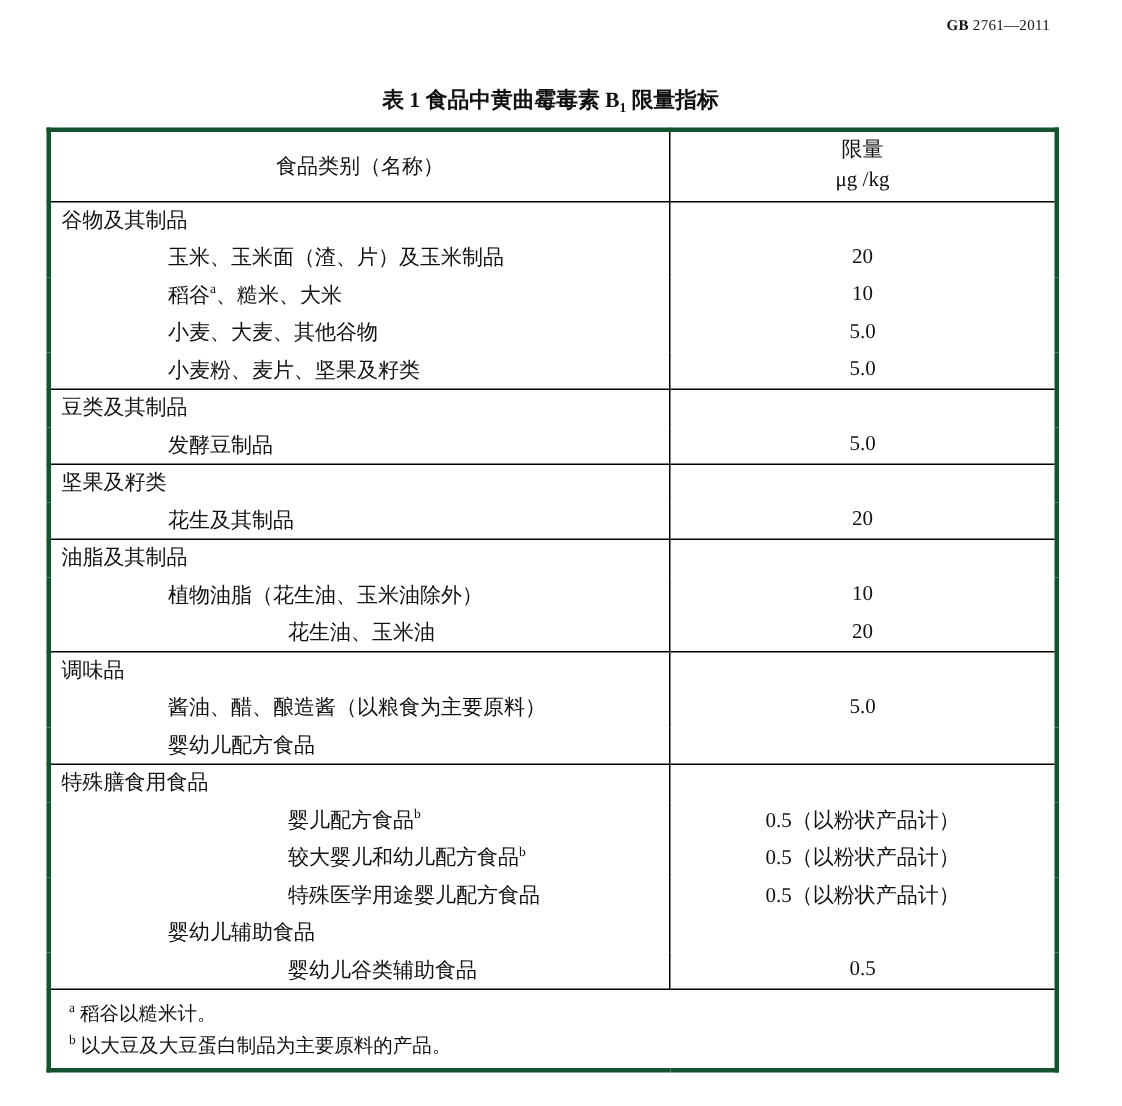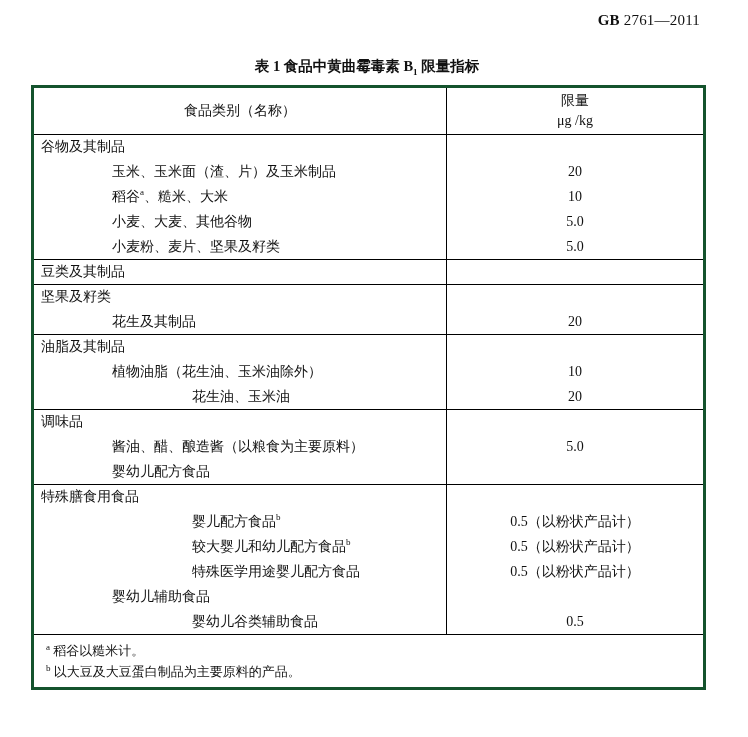--- a/index.html
+++ b/index.html
@@ -15,21 +15,21 @@
   .page {
     position: relative;
     width: 748px;
     height: 737px;
     background: #ffffff;
   }
   .doc-code {
     position: absolute;
     top: 12px;
     right: 48px;
-    font-size: 15px;
+    font-size: 10px;
     letter-spacing: 0.2px;
     color: #111111;
     white-space: nowrap;
   }
   .doc-code .bold { font-weight: bold; }
   .table-title {
     position: absolute;
     top: 57px;
     left: 31px;
     width: 672px;
@@ -143,20 +143,24 @@
           <td class="lim">5.0</td>
         </tr>
         <tr class="data-row">
           <td class="cat indent1">小麦粉、麦片、坚果及籽类</td>
           <td class="lim">5.0</td>
         </tr>
         <tr class="data-row section-start">
           <td class="cat indent0">豆类及其制品</td>
           <td class="lim"></td>
         </tr>
+        <tr class="data-row">
+          <td class="cat indent1">发酵豆制品</td>
+          <td class="lim">5.0</td>
+        </tr>
         <tr class="data-row section-start">
           <td class="cat indent0">坚果及籽类</td>
           <td class="lim"></td>
         </tr>
         <tr class="data-row">
           <td class="cat indent1">花生及其制品</td>
           <td class="lim">20</td>
         </tr>
         <tr class="data-row section-start">
           <td class="cat indent0">油脂及其制品</td>

